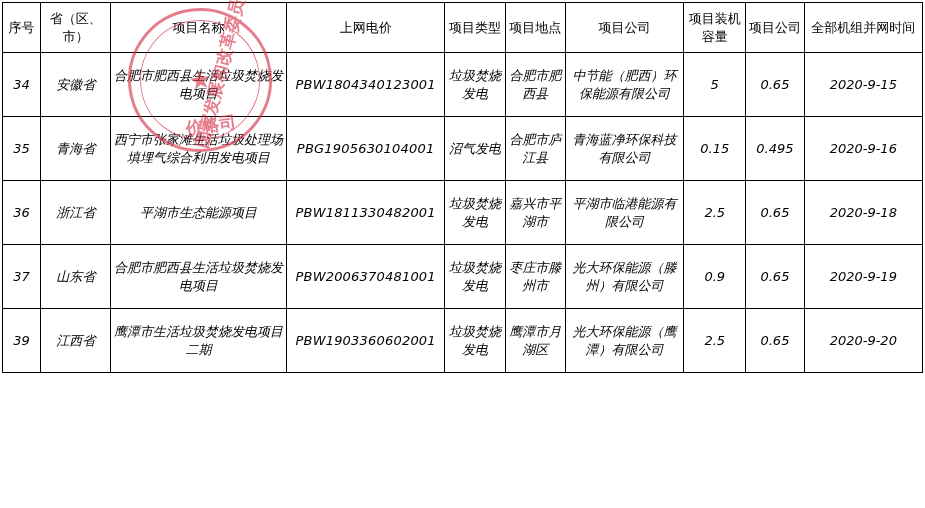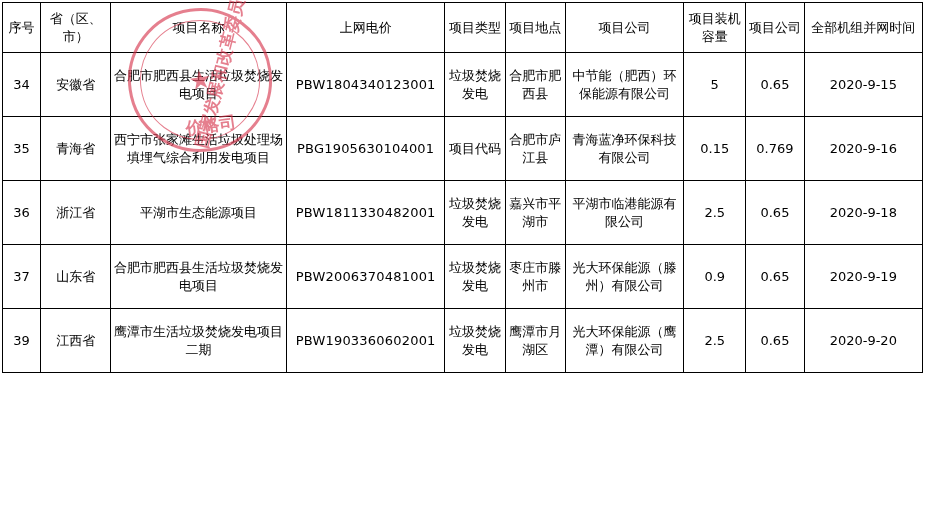--- a/index.html
+++ b/index.html
@@ -55,21 +55,21 @@
   td.name, td.company, td.type, td.place, td.prov {
     font-size: 13px;
   }
   td.code {
     font-size: 13.5px;
     letter-spacing: 0.2px;
   }
   td.seq, td.cap, td.price, td.date {
     font-size: 13.5px;
   }
-  tr.body-row { height: 64px; }
+  tr.body-row { height: 64px; font-style: italic; }
   tr.head-row { height: 50px; }
 
   
   .seal {
     position: absolute;
     left: 128px;
     top: 6px;
     width: 138px;
     height: 138px;
     border: 3px solid #d6324a;
@@ -156,25 +156,25 @@
         <td class="company">中节能（肥西）环保能源有限公司</td>
         <td class="cap">5</td>
         <td class="price">0.65</td>
         <td class="date">2020-9-15</td>
       </tr>
       <tr class="body-row">
         <td class="seq">35</td>
         <td class="prov">青海省</td>
         <td class="name">西宁市张家滩生活垃圾处理场填埋气综合利用发电项目</td>
         <td class="code">PBG1905630104001</td>
-        <td class="type">项目代码</td>
+        <td class="type">沼气发电</td>
         <td class="place">合肥市庐江县</td>
         <td class="company">青海蓝净环保科技有限公司</td>
         <td class="cap">0.15</td>
-        <td class="price">0.769</td>
+        <td class="price">0.495</td>
         <td class="date">2020-9-16</td>
       </tr>
       <tr class="body-row">
         <td class="seq">36</td>
         <td class="prov">浙江省</td>
         <td class="name">平湖市生态能源项目</td>
         <td class="code">PBW1811330482001</td>
         <td class="type">垃圾焚烧发电</td>
         <td class="place">嘉兴市平湖市</td>
         <td class="company">平湖市临港能源有限公司</td>

